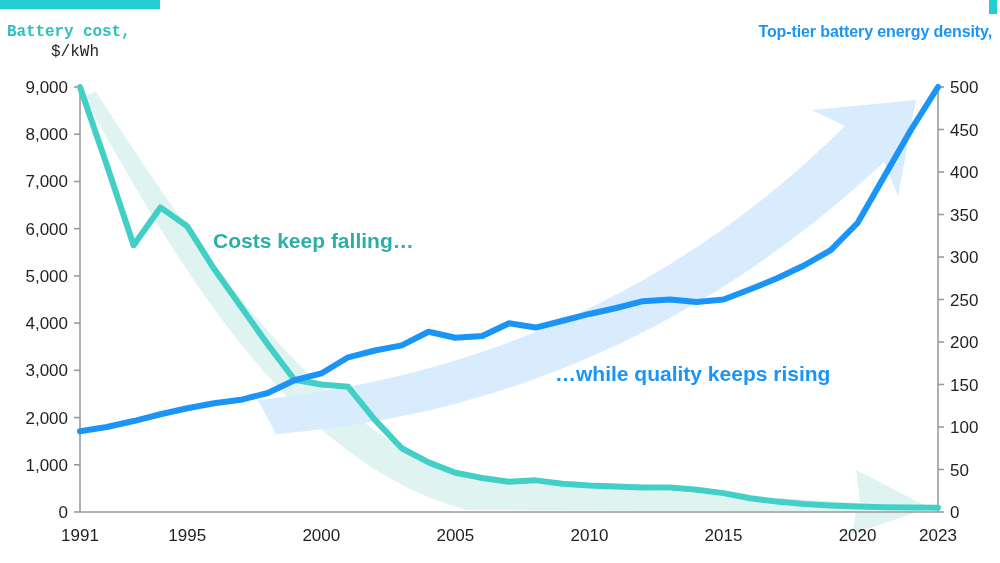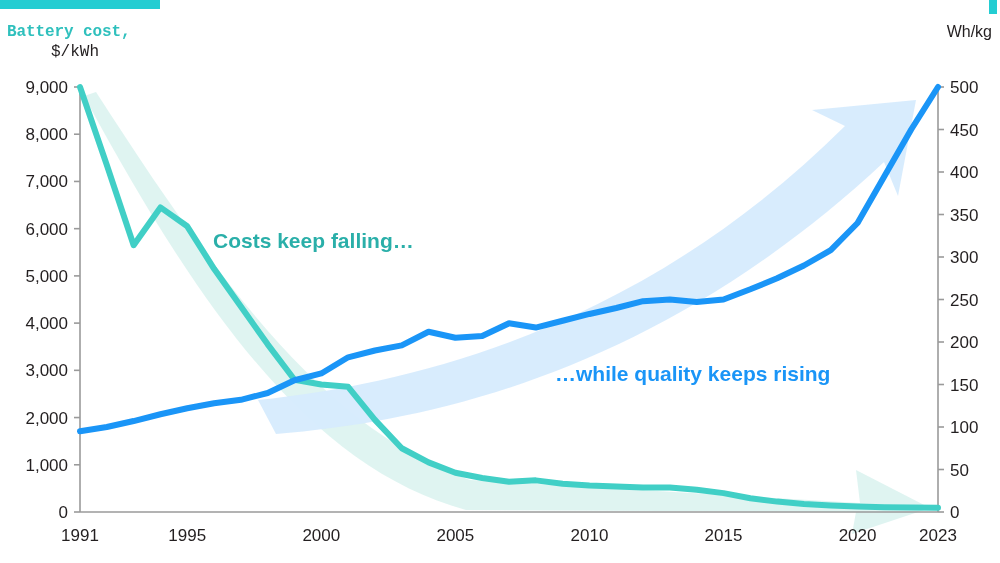--- a/index.html
+++ b/index.html
@@ -58,21 +58,21 @@
 
 <div class="accent-bar"></div>
 <div class="corner-mark"></div>
 
 <div class="title-left">
   <div class="t1">Battery cost,</div>
   <div class="t2">$/kWh</div>
 </div>
 
 <div class="title-right">
-  <div class="t2">Wh/kg</div>
+  <div class="t1">Top-tier battery energy density,</div>
 </div>
 
 <div class="chart-wrap">
   <svg id="chart-svg" width="1000" height="563" viewBox="0 0 1000 563">
     <g id="arrows-layer">
         <path d="M 96 92 C 230 300, 330 430, 470 480 L 860 503 L 856 470 L 930 508 L 852 534 L 856 512 L 466 510 C 320 470, 210 330, 84 96 Z" fill="#d9f2ef" opacity="0.85"></path>
         <path d="M 258 400 C 430 382, 650 320, 845 126 L 812 110 L 916 100 L 898 196 L 884 162 C 672 360, 452 420, 276 434 Z" fill="#d6ebfd" opacity="0.95"></path>
       </g>
     <g id="axes-layer">
         <line x1="80" y1="85" x2="80" y2="512" stroke="#9a9a9a" stroke-width="1.6"></line>

